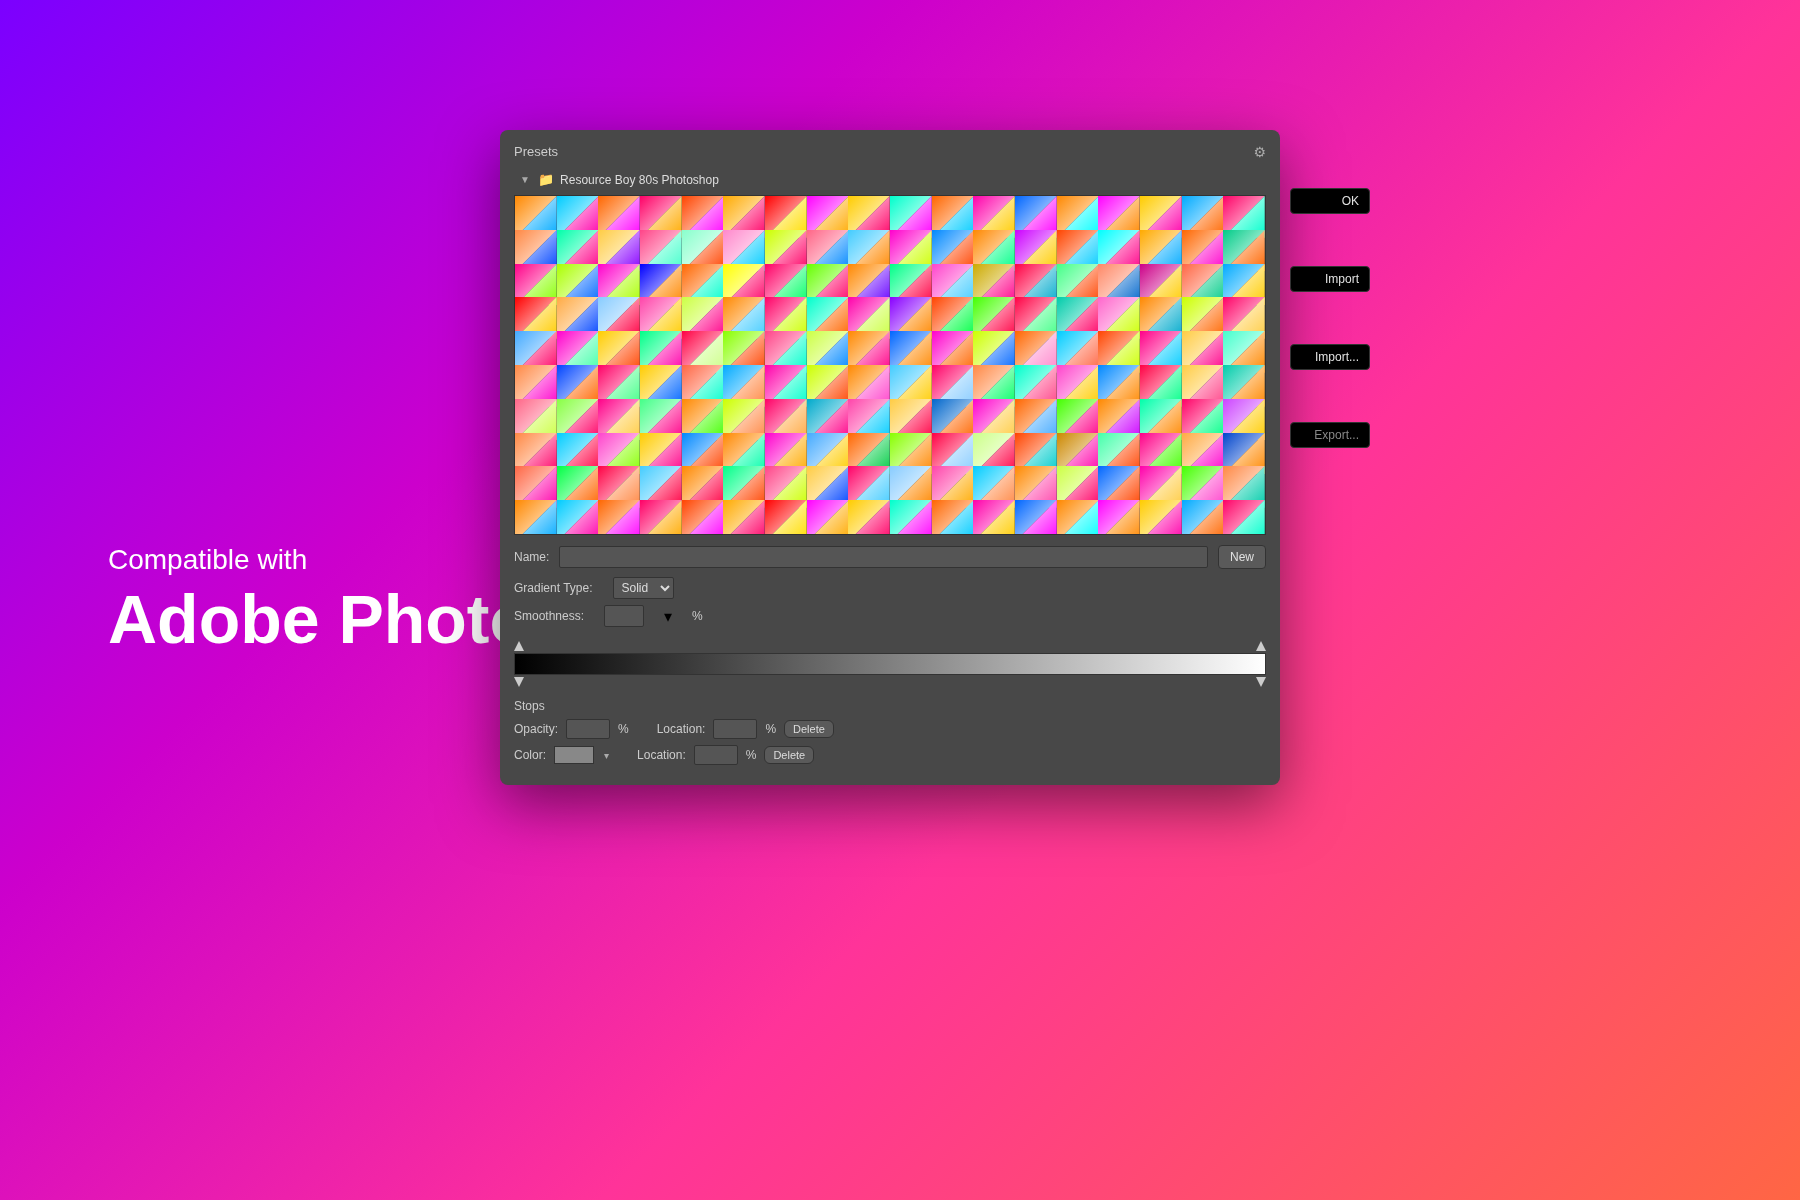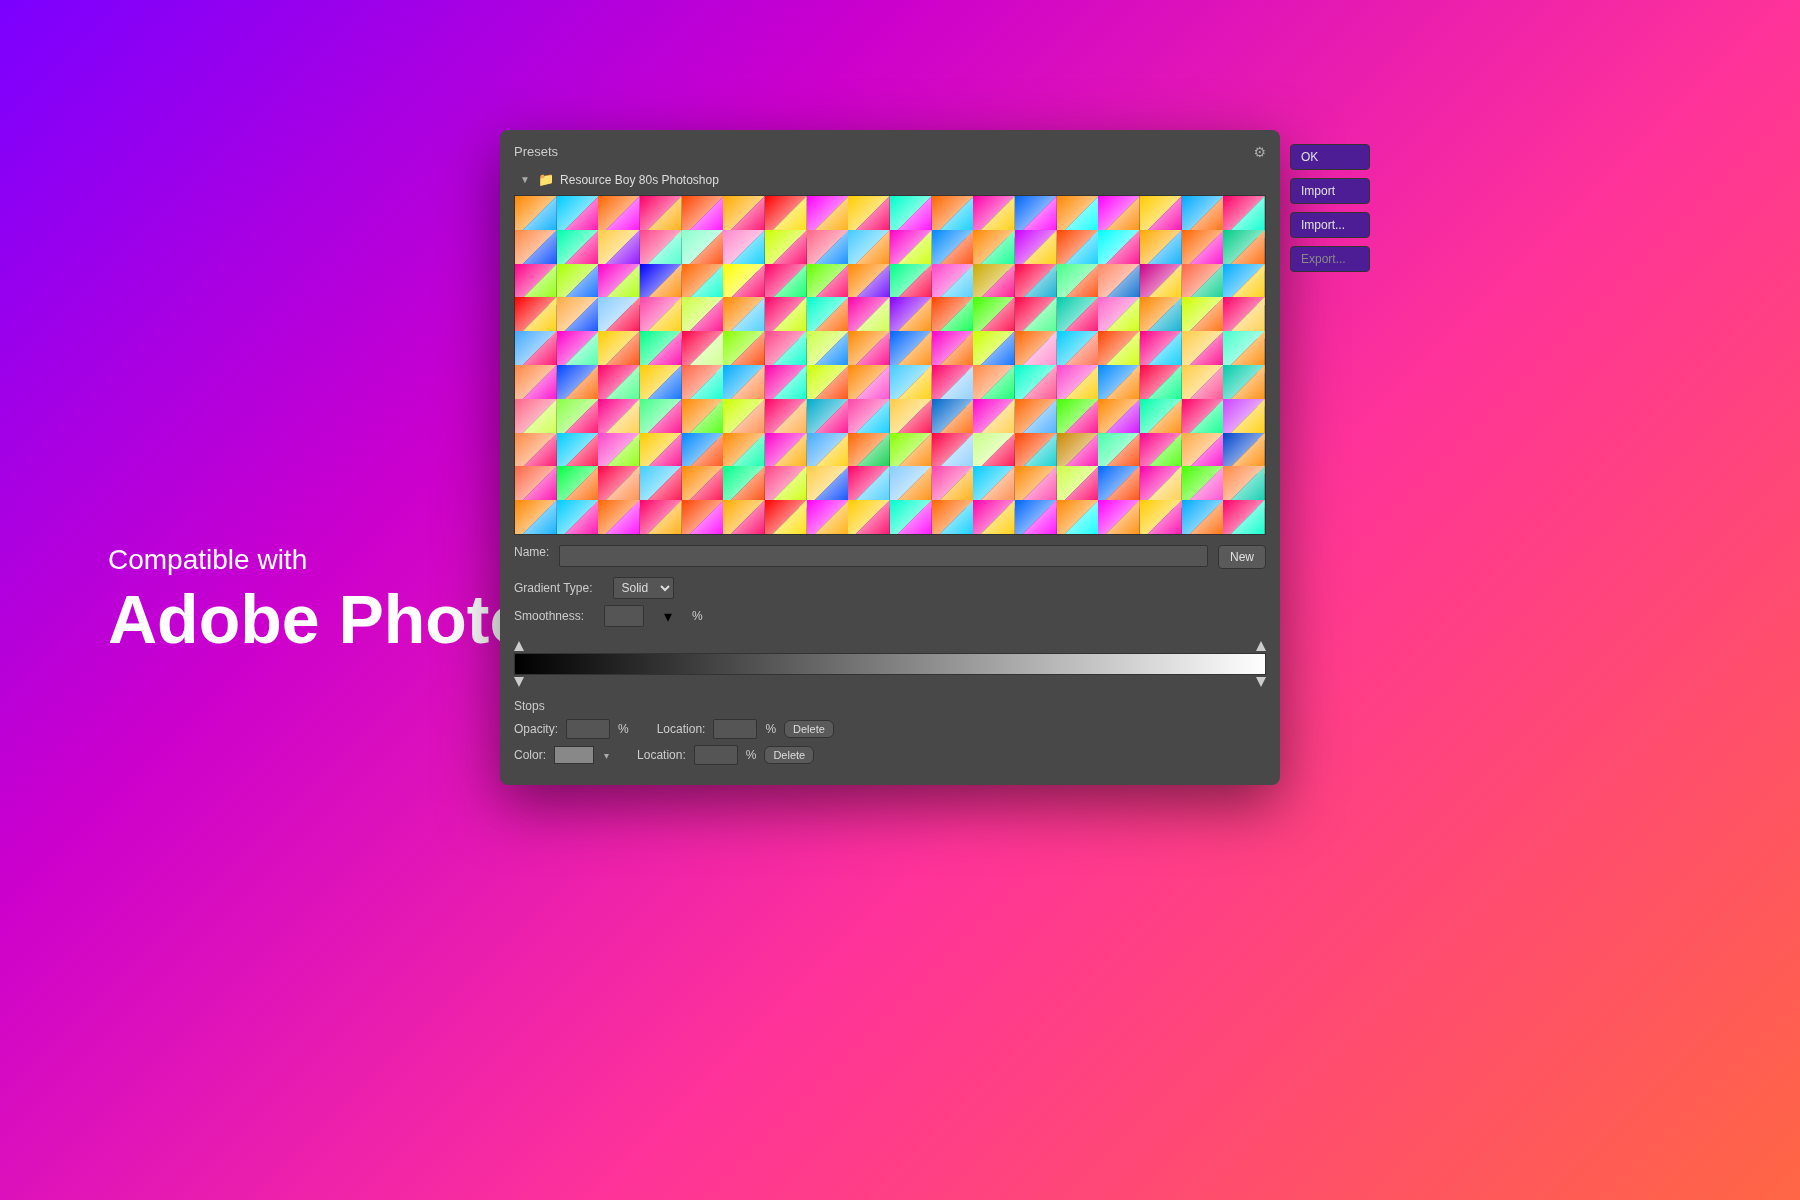--- a/index.html
+++ b/index.html
@@ -74,29 +74,30 @@
     .right-buttons {
       position: absolute;
       right: -90px;
       top: 14px;
       display: flex;
       flex-direction: column;
       gap: 8px;
       width: 80px;
     }
     .dialog-btn {
-      background: #4c1d95;
+      background: #000000;
       border: 1px solid #333;
       border-radius: 4px;
       color: #e0e0e0;
       font-size: 12px;
       padding: 5px 10px;
       cursor: pointer;
-      text-align: left;
+      text-align: right;
       white-space: nowrap;
+      margin-top: 44px;
     }
     .dialog-btn.disabled { color: #888; cursor: default; }
 
     
     .folder-row {
       display: flex;
       align-items: center;
       gap: 6px;
       padding: 4px 6px;
       margin-bottom: 4px;
@@ -124,21 +125,21 @@
     .gradient-cell {
       width: 100%;
       aspect-ratio: 1;
       position: relative;
       overflow: hidden;
     }
 
     
     .name-row {
       display: flex;
-      align-items: flex-start;
+      align-items: center;
       gap: 10px;
       margin-top: 10px;
       margin-bottom: 8px;
     }
     .name-label { color: #ccc; font-size: 12px; white-space: nowrap; }
     .name-input {
       flex: 1;
       background: #555;
       border: 1px solid #333;
       border-radius: 2px;

